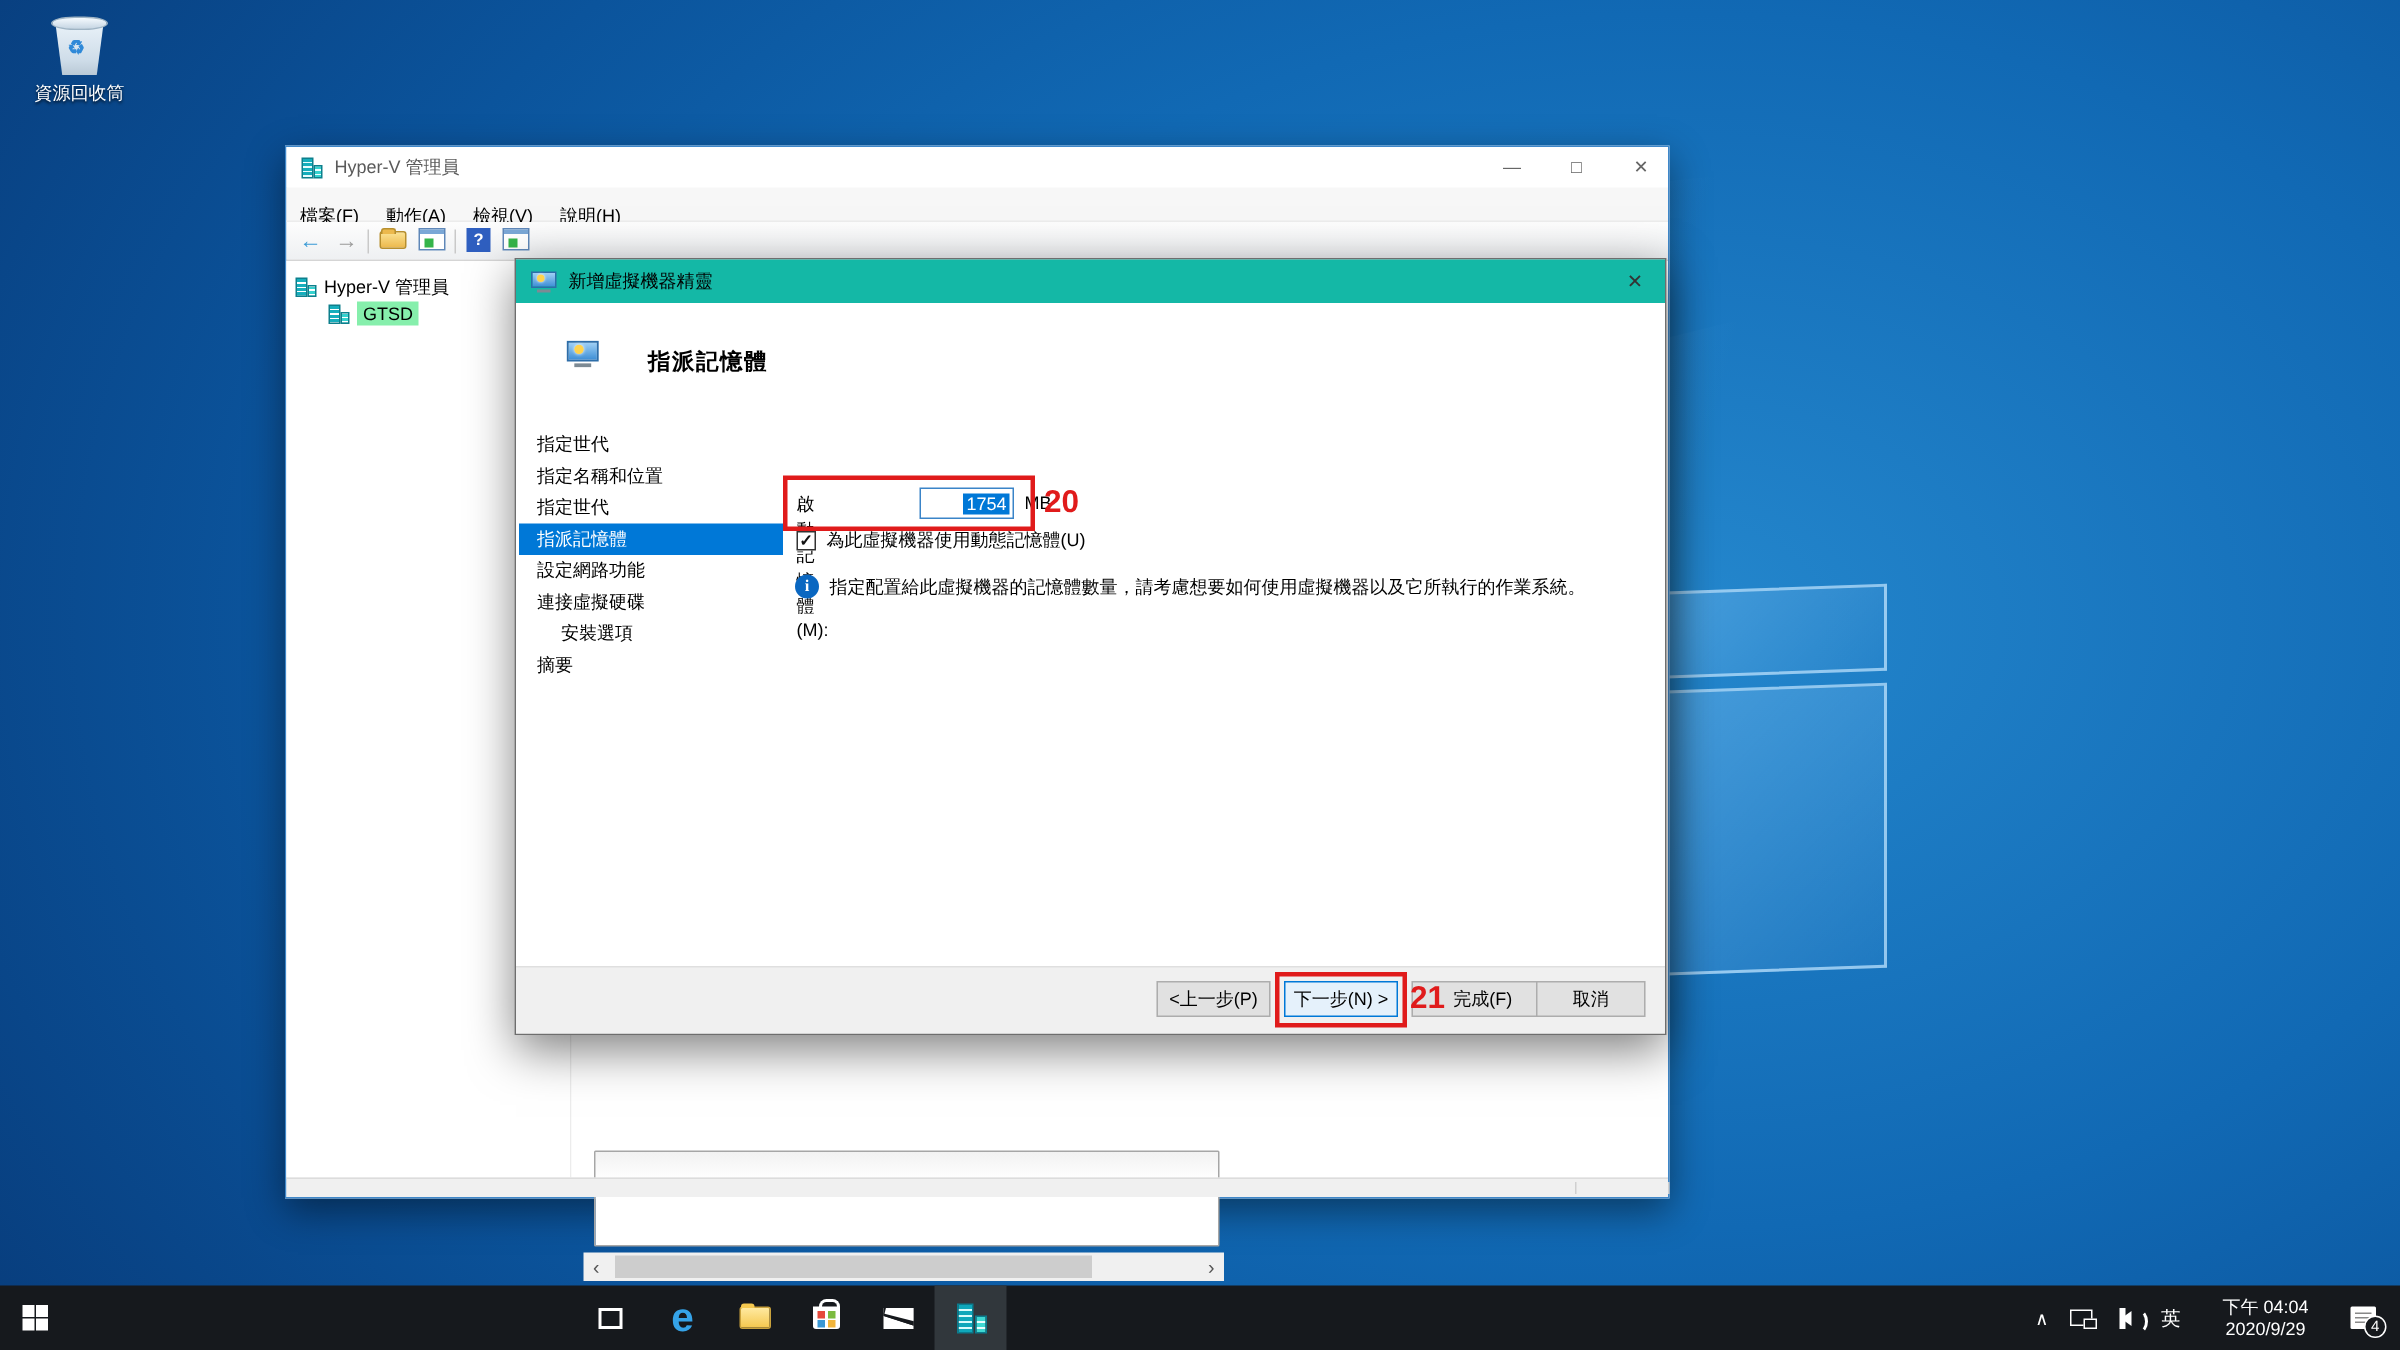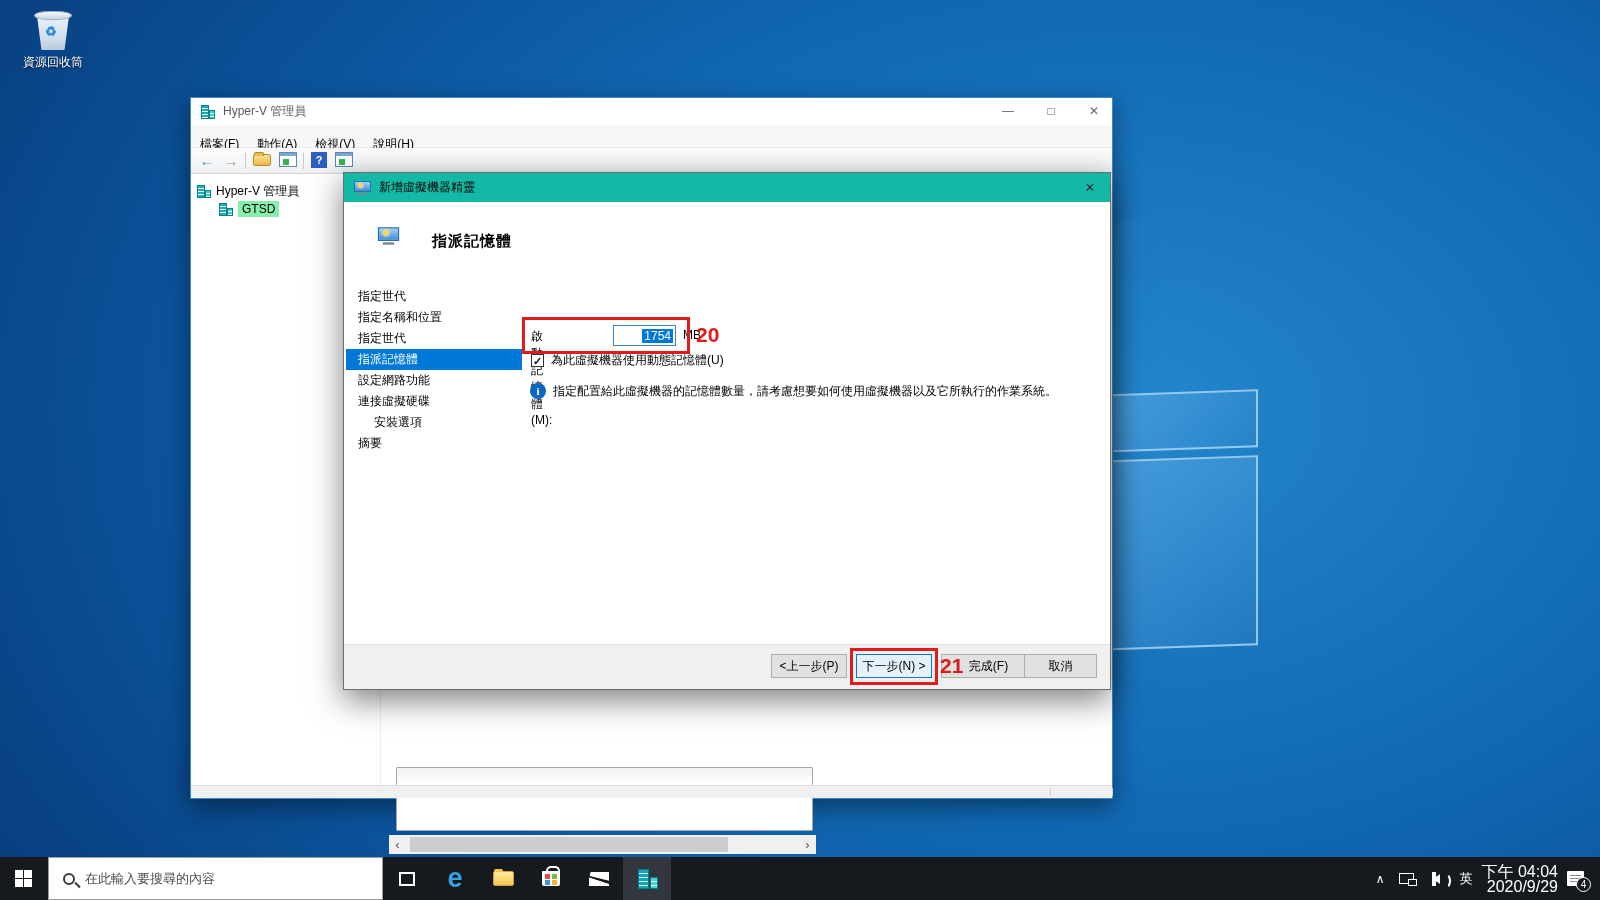--- a/index.html
+++ b/index.html
@@ -126,21 +126,21 @@
   .ico-hv { width:22px; height:20px; position:relative; }
   .ico-hv .a { position:absolute; left:2px; top:0; width:11px; height:20px; background:repeating-linear-gradient(180deg,#0fa7ba 0 3px,#d9fbfb 3px 4px); border:1px solid #0a7c8e;}
   .ico-hv .b { position:absolute; right:0; bottom:0; width:8px; height:12px; background:repeating-linear-gradient(180deg,#3fd8d2 0 3px,#eafefe 3px 4px); border:1px solid #0a7c8e;}
   #tray { position:absolute; right:0; top:0; height:43px; display:flex; align-items:center; }
   .tray-item { margin:0 7px; display:flex; align-items:center; justify-content:center; }
   .ico-net { width:15px; height:11px; border:1px solid #fff; position:relative; }
   .ico-net:after { content:""; position:absolute; right:-4px; bottom:-3px; width:7px; height:5px; background:#16191d; border:1px solid #fff; }
   .ico-spk { width:0; height:0; border:5px solid transparent; border-right:7px solid #fff; position:relative; margin-right:6px; }
   .ico-spk:before { content:""; position:absolute; left:-1px; top:-7px; width:4px; height:14px; background:#fff; }
   .ico-spk:after { content:""; position:absolute; left:6px; top:-6px; width:8px; height:12px; border:2px solid transparent; border-right:2px solid #fff; border-radius:50%; }
-  #clock { text-align:right; line-height:15px; font-size:16px; margin:0 2px; }
+  #clock { text-align:center; line-height:15px; font-size:12px; margin:0 21px; }
   .ico-note { width:17px; height:15px; background:#fff; position:relative; border-radius:1px; }
   .ico-note i { position:absolute; left:3px; height:1px; background:#888; width:11px; }
   .badge { position:absolute; right:-7px; bottom:-6px; width:15px; height:15px; border-radius:50%; background:#16191d; border:1px solid #fff; color:#fff; font-size:10px; text-align:center; line-height:13px; }
 </style>
 </head>
 <body>
 
 <div id="desktop">
 
   <div class="beam" style="left:560px; top:140px; width:760px; height:420px; background:linear-gradient(118deg, transparent 35%, rgba(120,190,245,.14) 48%, transparent 62%); transform:rotate(-6deg);"></div>
@@ -286,24 +286,20 @@
 
   <div id="taskbar">
     <div id="start">
       <div class="winlogo">
           <i></i>
           <i></i>
           <i></i>
           <i></i>
         </div>
     </div>
-    <div id="search">
-      <div class="mag"></div>
-      <span style="font-size:13px; color:#4d4d4d;">在此輸入要搜尋的內容</span>
-    </div>
     <div class="tbtn" style="left:383px;">
         <div class="ico-taskview"></div>
       </div>
     <div class="tbtn" style="left:431px;">
         <span class="edge-e">e</span>
       </div>
     <div class="tbtn" style="left:479px;">
         <div class="ico-exp"></div>
       </div>
     <div class="tbtn" style="left:527px;">

